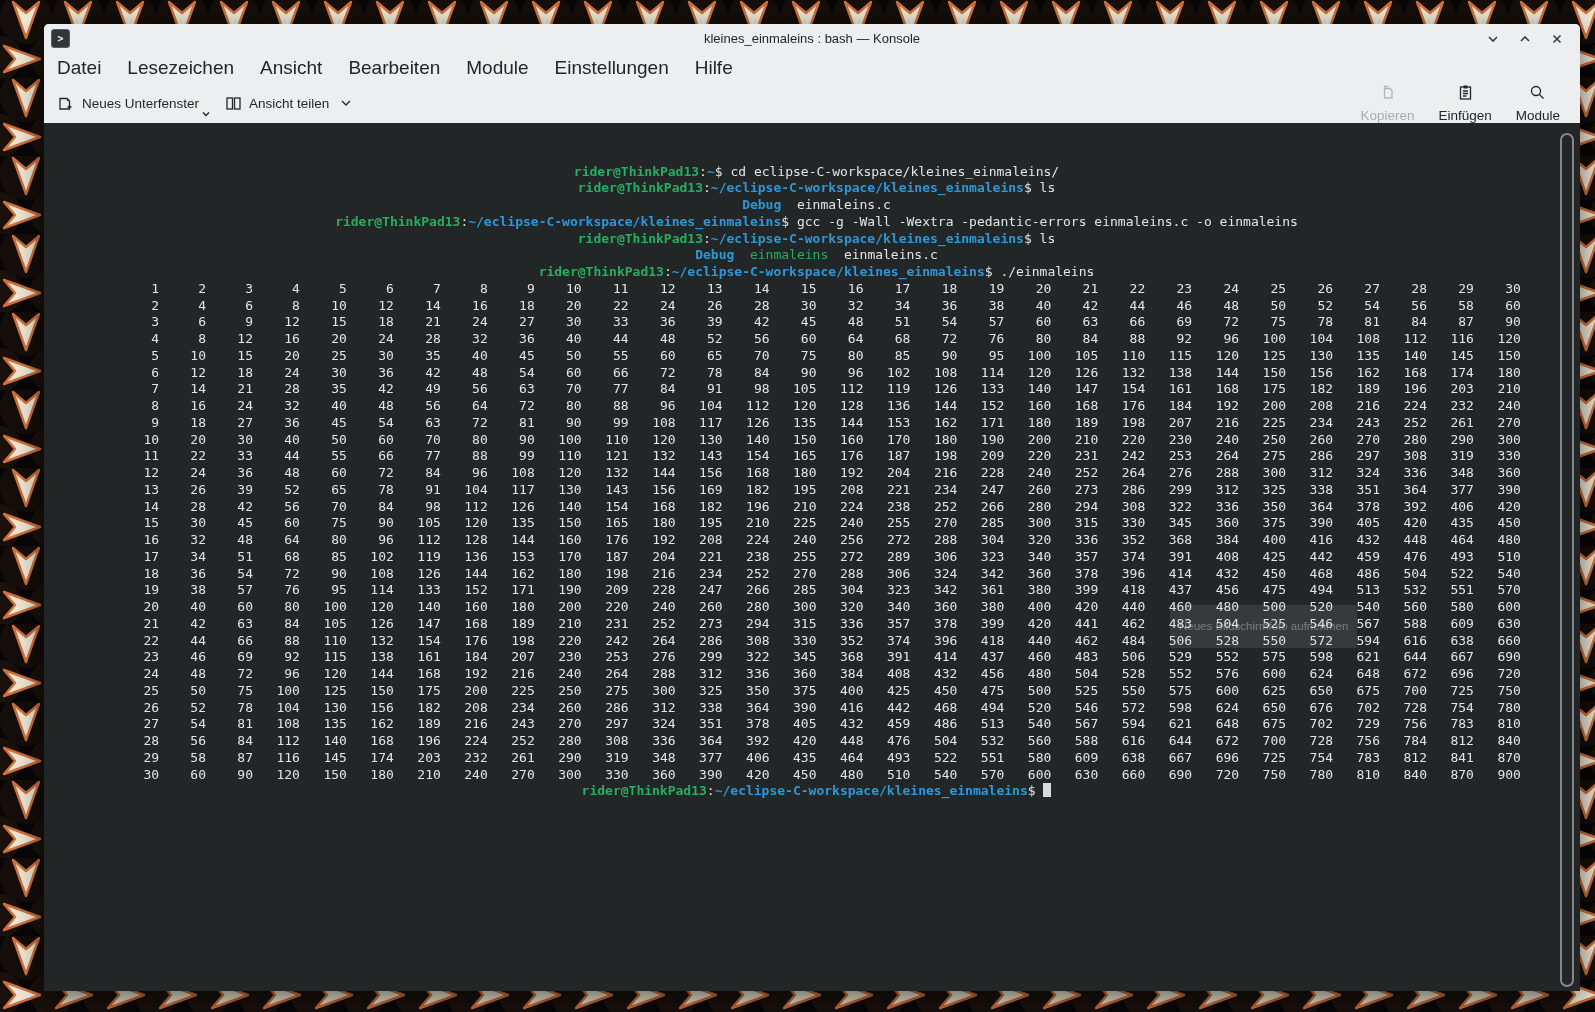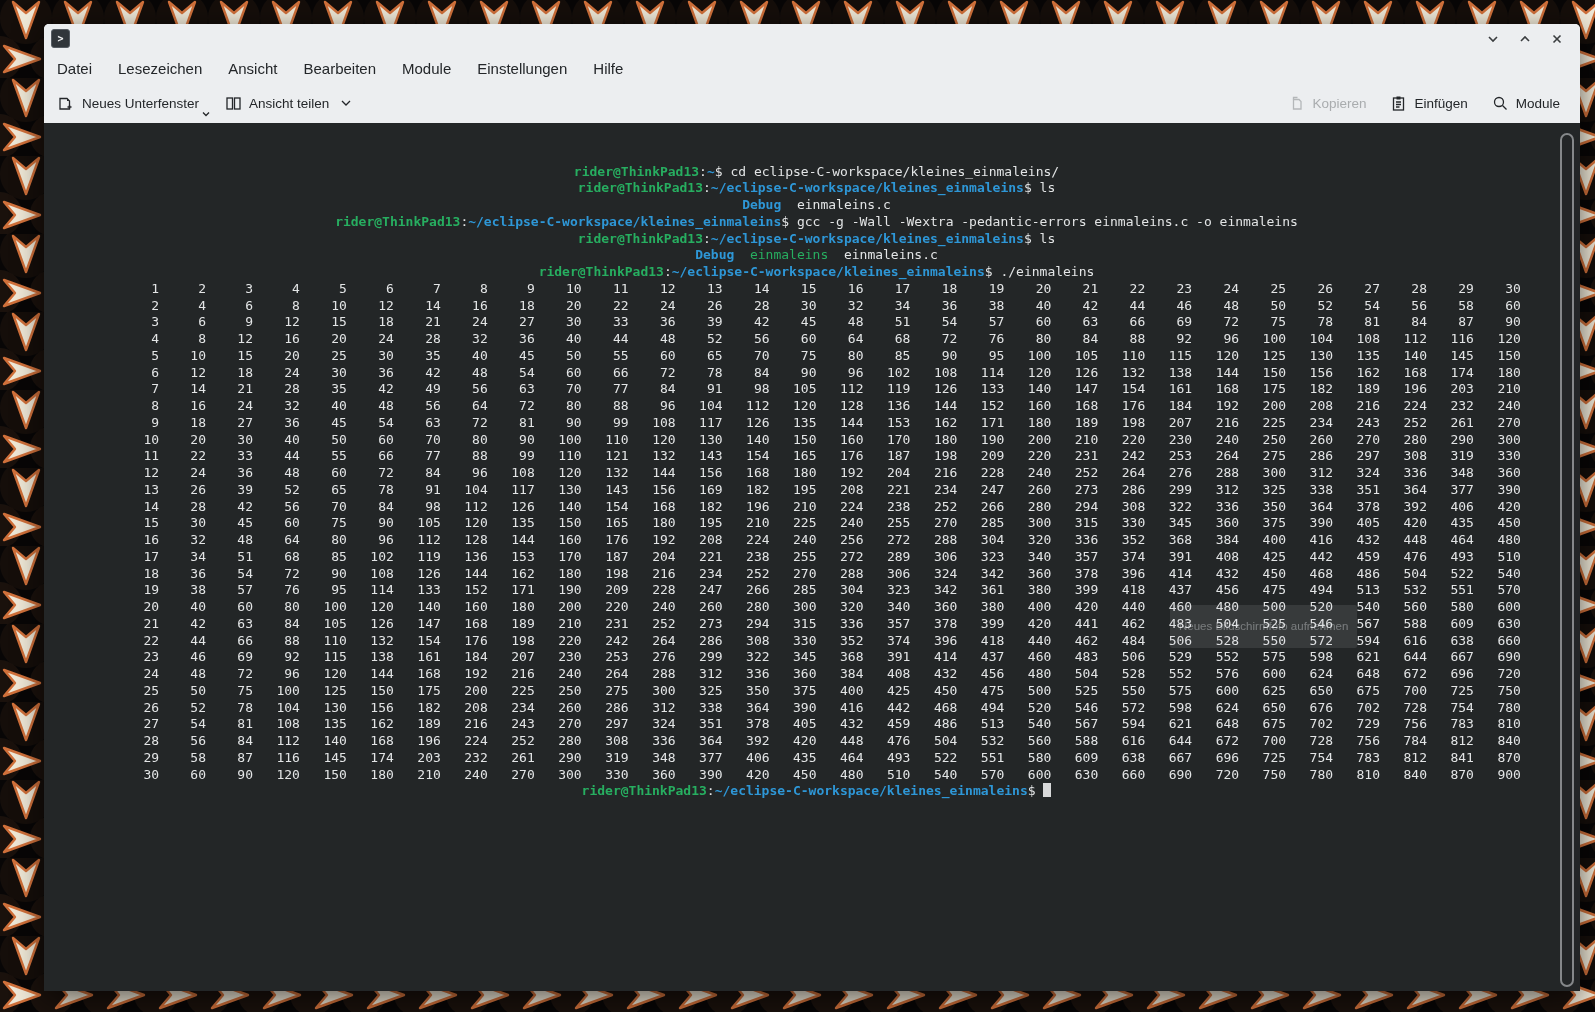--- a/index.html
+++ b/index.html
@@ -12,31 +12,31 @@
   .titlebar{height:29px;display:flex;align-items:center;position:relative;background:#eceef0;flex:0 0 auto;}
   .app-icon{width:17px;height:17px;margin-left:7px;background:#31363b;border:1px solid #565c63;border-radius:3px;
     color:#eff0f1;font-family:"DejaVu Sans Mono",monospace;font-size:10px;font-weight:bold;
     display:flex;align-items:center;justify-content:center;}
   .win-title{position:absolute;left:0;right:0;text-align:center;font-size:13px;color:#232629;pointer-events:none;}
   .win-controls{margin-left:auto;display:flex;align-items:center;gap:14px;padding-right:14px;z-index:2;}
   .win-btn{width:18px;height:18px;display:flex;align-items:center;justify-content:center;cursor:pointer;}
   .win-btn svg{stroke:#3a3d3f;fill:none;stroke-width:1.6;}
   
   .menubar{height:30px;display:flex;align-items:center;padding-left:0;background:#eceef0;flex:0 0 auto;}
-  .menu-item{padding:4px 13px;font-size:15px;color:#232629;cursor:default;}
+  .menu-item{padding:4px 13px;font-size:19px;color:#232629;cursor:default;}
   
   .toolbar{height:40px;display:flex;align-items:center;background:#eceef0;padding:0 20px 0 14px;flex:0 0 auto;}
   .tool-btn{display:flex;align-items:center;gap:7px;font-size:13.5px;color:#232629;margin-right:26px;position:relative;}
   .tool-btn svg{stroke:#232629;fill:none;stroke-width:1.3;}
   .tool-btn.disabled{color:#a9acae;}
   .tool-btn.disabled svg{stroke:#b4b7b9;}
   .split-arrow{margin-left:4px;}
   .sub-arrow{position:absolute;right:-12px;bottom:-6px;}
   .tb-right{margin-left:auto;display:flex;align-items:center;}
-  .tb-right .tool-btn{margin-right:0;margin-left:24px;}
+  .tb-right .tool-btn{margin-right:0;margin-left:24px;flex-direction:column;}
   
   .terminal{flex:1 1 auto;background:var(--bg,#232627);position:relative;
     font-family:"DejaVu Sans Mono",monospace;font-size:13px;line-height:16.75px;
     color:var(--fg,#e3e5e6);padding:7px 0 0 9px;white-space:pre;overflow:hidden;}
   .tline{height:16.75px;text-align:center;}
   .seg-user{color:var(--user);font-weight:700;}
   .seg-path{color:var(--path);font-weight:700;}
   .seg-dir{color:var(--dir);font-weight:700;margin-top:19px;}
   .seg-exec{color:var(--exec);font-weight:400;}
   .seg-fg{color:var(--fg);}
@@ -64,20 +64,21 @@
       </pattern>
     </defs>
     <rect width="100%" height="100%" fill="url(#tile)"></rect>
   </svg>
 </div>
 
 <div class="window">
 
   <div class="titlebar">
     <div class="app-icon">&gt;</div>
+    <div class="win-title">kleines_einmaleins : bash — Konsole</div>
     <div class="win-controls">
       <div class="win-btn">
         <svg width="14" height="14" viewBox="0 0 14 14">
             <polyline points="3,5 7,9 11,5"></polyline>
           </svg>
       </div>
       <div class="win-btn">
         <svg width="14" height="14" viewBox="0 0 14 14">
             <polyline points="3,9 7,5 11,9"></polyline>
           </svg>

